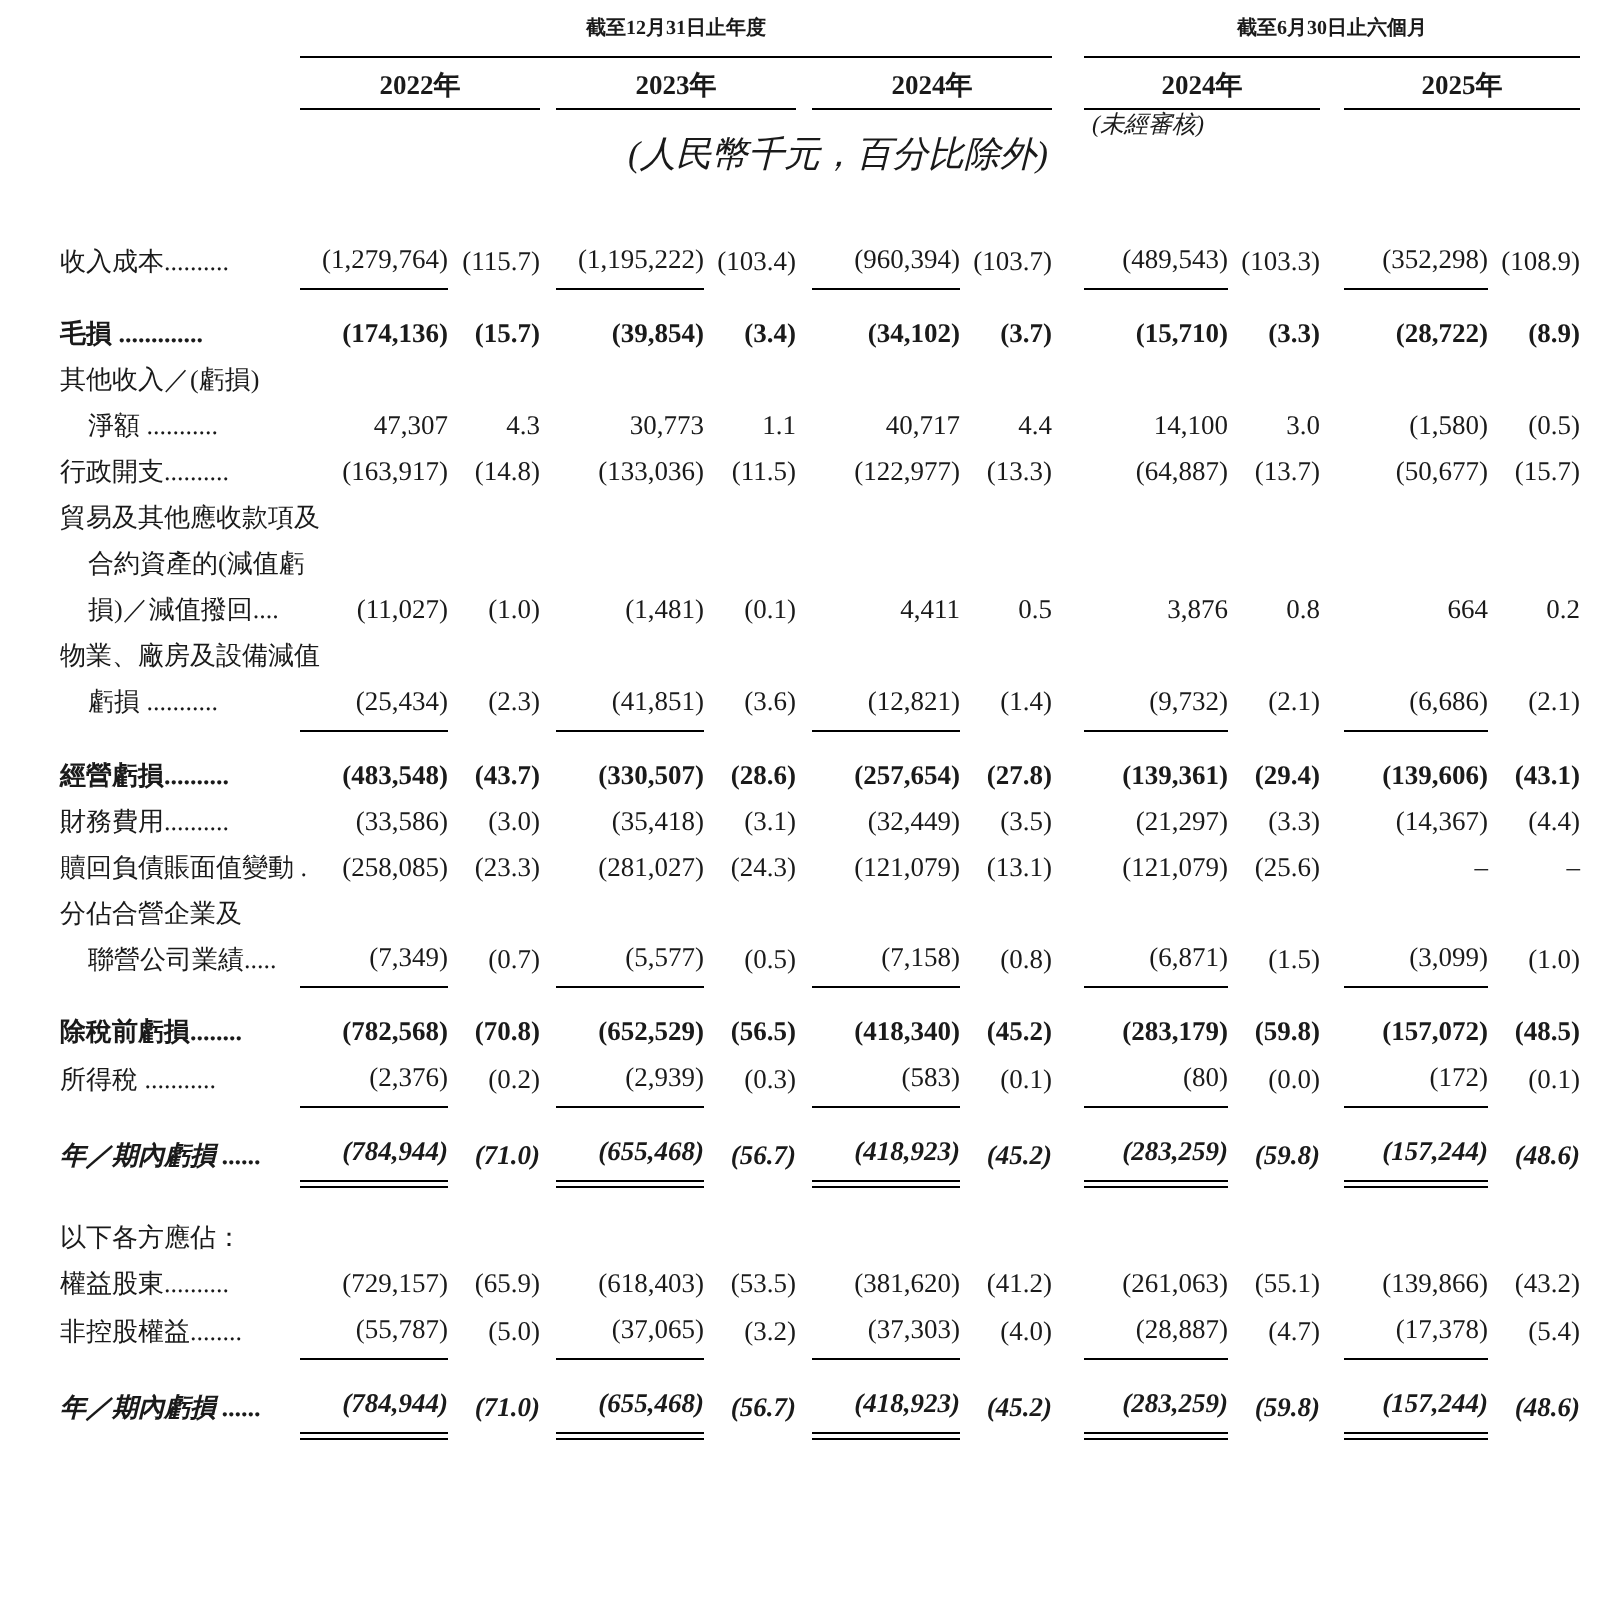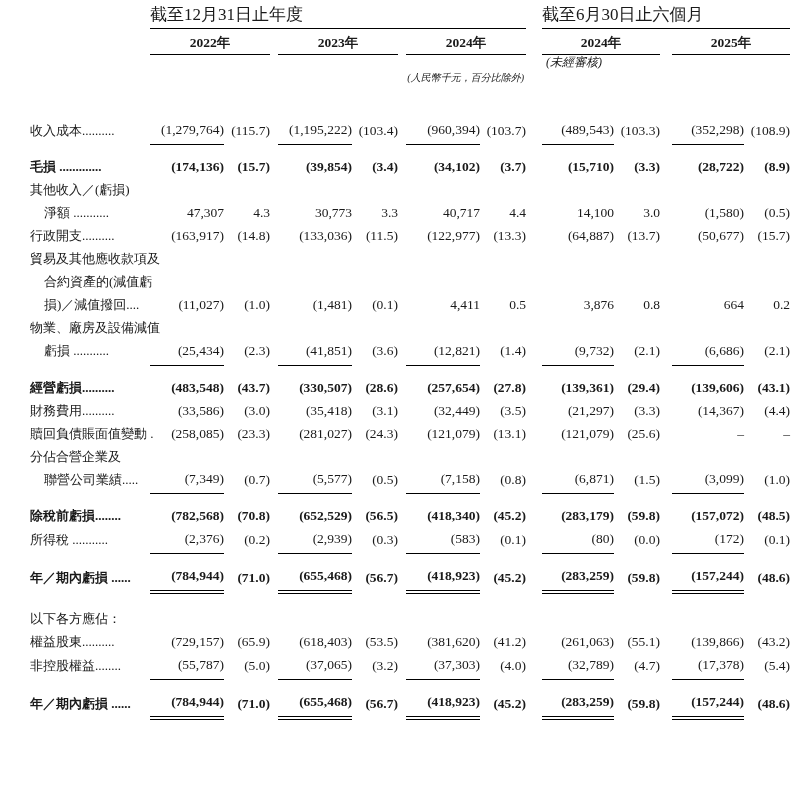--- a/index.html
+++ b/index.html
@@ -6,40 +6,40 @@
   body {
     width:800px; height:806px; overflow:hidden;
     color:#1a1a1a;
     font-family:"Liberation Serif","DejaVu Serif",serif;
   }
   .sheet { padding:6px 8px 0 30px; }
   table { border-collapse:collapse; table-layout:fixed; width:760px; }
   td { padding:0; vertical-align:bottom; white-space:nowrap; font-size:13.5px; line-height:23px; }
 
   
-  .grp { font-weight:normal; text-align:left; border-bottom:1px solid #000;
-         font-size:17px; line-height:18px; padding-bottom:4px; vertical-align:bottom; }
+  .grp { font-weight:bold; text-align:center; border-bottom:1px solid #000;
+         font-size:10px; line-height:18px; padding-bottom:4px; vertical-align:bottom; }
   .yr  { font-weight:bold; text-align:center; border-bottom:1px solid #000;
          font-size:13.5px; line-height:16px; padding:6px 0 3px; }
   .amh,.pch { font-style:italic; text-align:center; font-size:13px; line-height:15px; padding-top:5px; }
   .unaud { font-style:italic; font-size:12px; line-height:14px; text-align:left; padding-left:4px; }
-  .unit  { font-style:italic; font-size:10px; line-height:17px; text-align:right; padding-right:2px;margin-top:28px; }
+  .unit  { font-style:italic; font-size:18px; line-height:17px; text-align:right; padding-right:2px;margin-top:28px; }
   tr.spacer td { height:32px; }
 
   
   td.label { text-align:left; font-size:13px; }
   td.label .ll { line-height:23px; }
   td.label .ll + .ll { padding-left:14px; }
   td.num, td.pct { text-align:right; font-size:13.5px; }
   tr.total td { font-weight:bold; }
   tr.pt  td { padding-top:10px; }
   tr.ptl td { padding-top:15px; }
   tr.rule-single td { padding-bottom:3px; }
   tr.rule-single td.num { border-bottom:1px solid #000;margin-top:20px; }
-  tr.rule-double td { padding-bottom:3px; }
+  tr.rule-double td { padding-bottom:3px;font-style:italic; }
   tr.rule-double td.num { border-bottom:4px double #000; }
 </style>
 </head>
 <body>
 
 <div class="sheet">
   <table>
     <colgroup>
       <col style="width:120px">
       <col style="width:74px">
@@ -131,21 +131,21 @@
         </tr>
         <tr>
           <td class="label">
             <div class="ll">其他收入／(虧損)</div>
             <div class="ll">淨額 ...........</div>
           </td>
           <td class="num">47,307</td>
           <td class="pct">4.3</td>
           <td></td>
           <td class="num">30,773</td>
-          <td class="pct">3.3</td>
+          <td class="pct">1.1</td>
           <td></td>
           <td class="num">40,717</td>
           <td class="pct">4.4</td>
           <td></td>
           <td class="num">14,100</td>
           <td class="pct">3.0</td>
           <td></td>
           <td class="num">(1,580)</td>
           <td class="pct">(0.5)</td>
         </tr>
@@ -374,21 +374,21 @@
           </td>
           <td class="num">(55,787)</td>
           <td class="pct">(5.0)</td>
           <td></td>
           <td class="num">(37,065)</td>
           <td class="pct">(3.2)</td>
           <td></td>
           <td class="num">(37,303)</td>
           <td class="pct">(4.0)</td>
           <td></td>
-          <td class="num">(32,789)</td>
+          <td class="num">(28,887)</td>
           <td class="pct">(4.7)</td>
           <td></td>
           <td class="num">(17,378)</td>
           <td class="pct">(5.4)</td>
         </tr>
         <tr class="total pt rule-double">
           <td class="label">
             <div class="ll">年／期內虧損 ......</div>
           </td>
           <td class="num">(784,944)</td>

